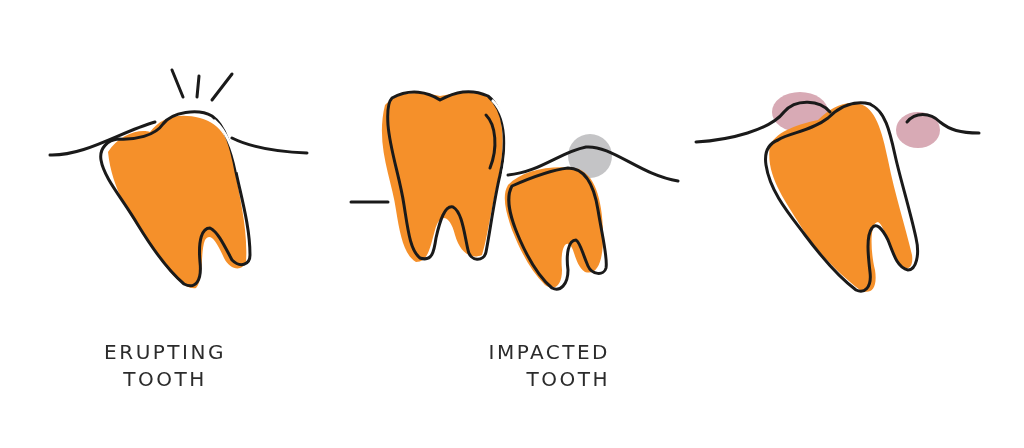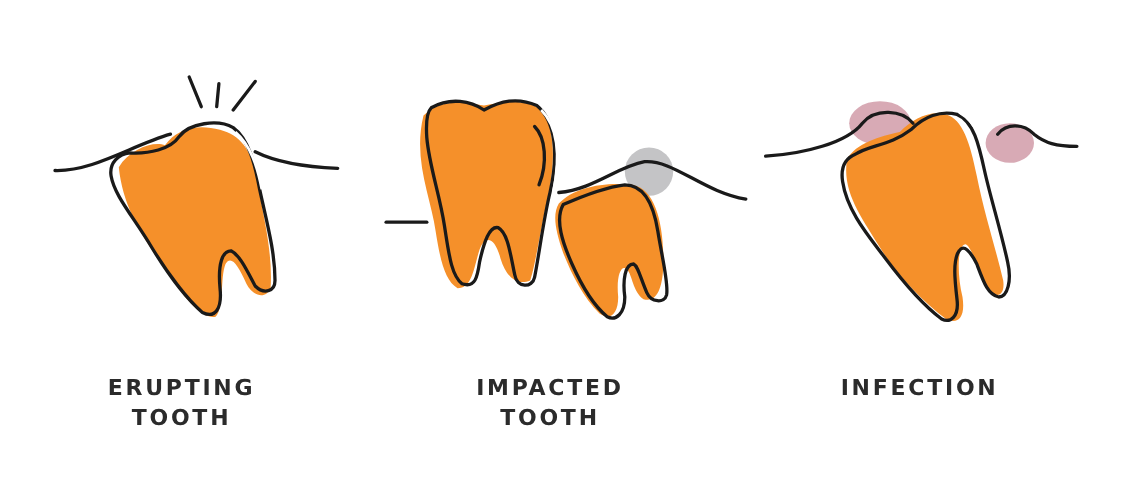--- a/index.html
+++ b/index.html
@@ -1,18 +1,18 @@
 <!DOCTYPE html>
 <html><head>
 <meta charset="utf-8">
 <style>
   html, body { margin: 0; padding: 0; background: #ffffff; }
   body { width: 1024px; height: 448px; position: relative; overflow: hidden; font-family: "DejaVu Sans", sans-serif; }
   svg.art { position: absolute; left: 0; top: 0; }
-  .label { position: absolute; width: 260px; text-align: center; color: #2b2b2b; font-size: 20px; letter-spacing: 2.5px; line-height: 27px; font-weight: 700; }
+  .label { position: absolute; width: 260px; text-align: center; color: #2b2b2b; font-size: 20px; letter-spacing: 2.5px; line-height: 27px; font-weight: 400; }
   .label span { display: block; }
 </style>
 </head>
 <body>
 
 <svg class="art" width="1024" height="448" viewBox="0 0 1024 448">
 
   <g>
     <g stroke="#1a1a1a" stroke-width="3" stroke-linecap="round">
       <line x1="172" y1="70" x2="183" y2="97"></line>
@@ -46,19 +46,18 @@
     <path fill="none" stroke="#1a1a1a" stroke-width="3" stroke-linecap="round" d="M907,122 C915,112 930,112 940,122 C950,130 960,133 979,133"></path>
     <path fill="none" stroke="#1a1a1a" stroke-width="3" stroke-linejoin="round" d="M778,140 C790,132 810,132 828,118 C840,106 855,100 870,104 C885,110 890,132 895,155 C900,178 910,210 916,238 C920,255 916,270 908,270 C898,268 894,256 888,240 C882,228 876,222 872,228 C866,236 868,255 870,272 C872,288 864,294 856,290 C840,278 820,255 805,235 C790,215 770,192 766,165 C764,152 768,144 778,140 Z"></path>
     <path fill="none" stroke="#ffffff" stroke-width="2.5" d="M872,102 C890,112 896,135 900,160"></path>
   </g>
 </svg>
 
 <div class="label" style="left:35px; top:339px;">
   <span>ERUPTING</span>
   <span>TOOTH</span>
 </div>
-<div class="label" style="left:370px; top:339px;">
+<div class="label" style="left:350px; top:339px;text-align:right;">
   <span>IMPACTED</span>
   <span>TOOTH</span>
 </div>
 <div class="label" style="left:706px; top:339px;">
-  <span>INFECTION</span>
 </div>
 
 </body></html>

